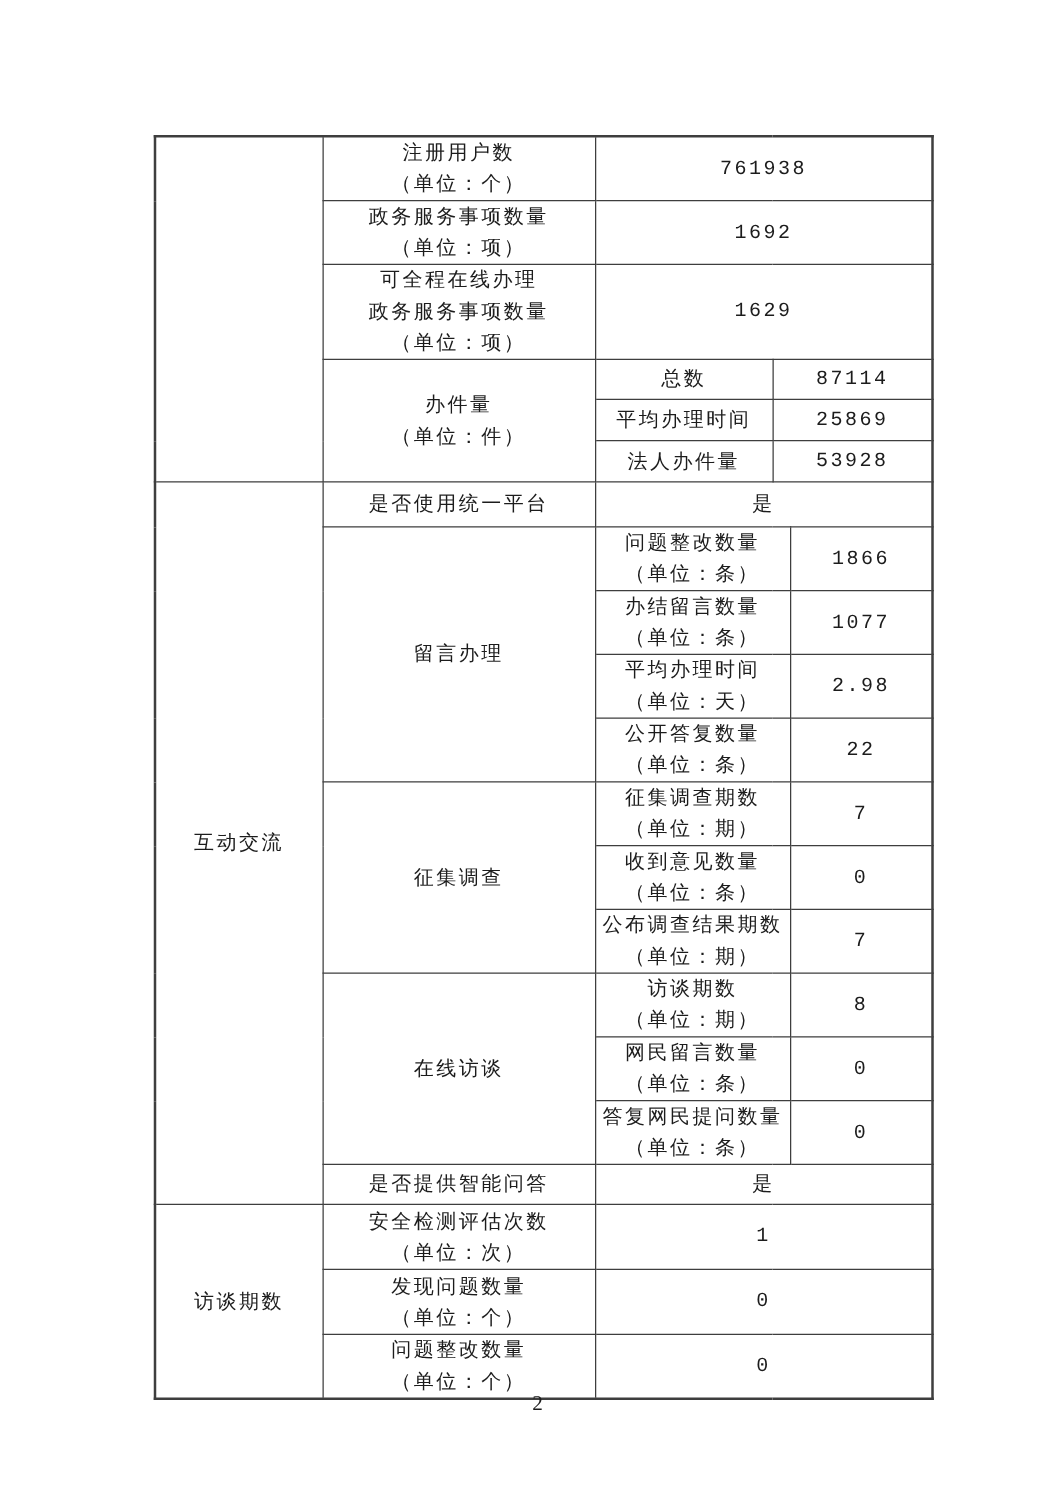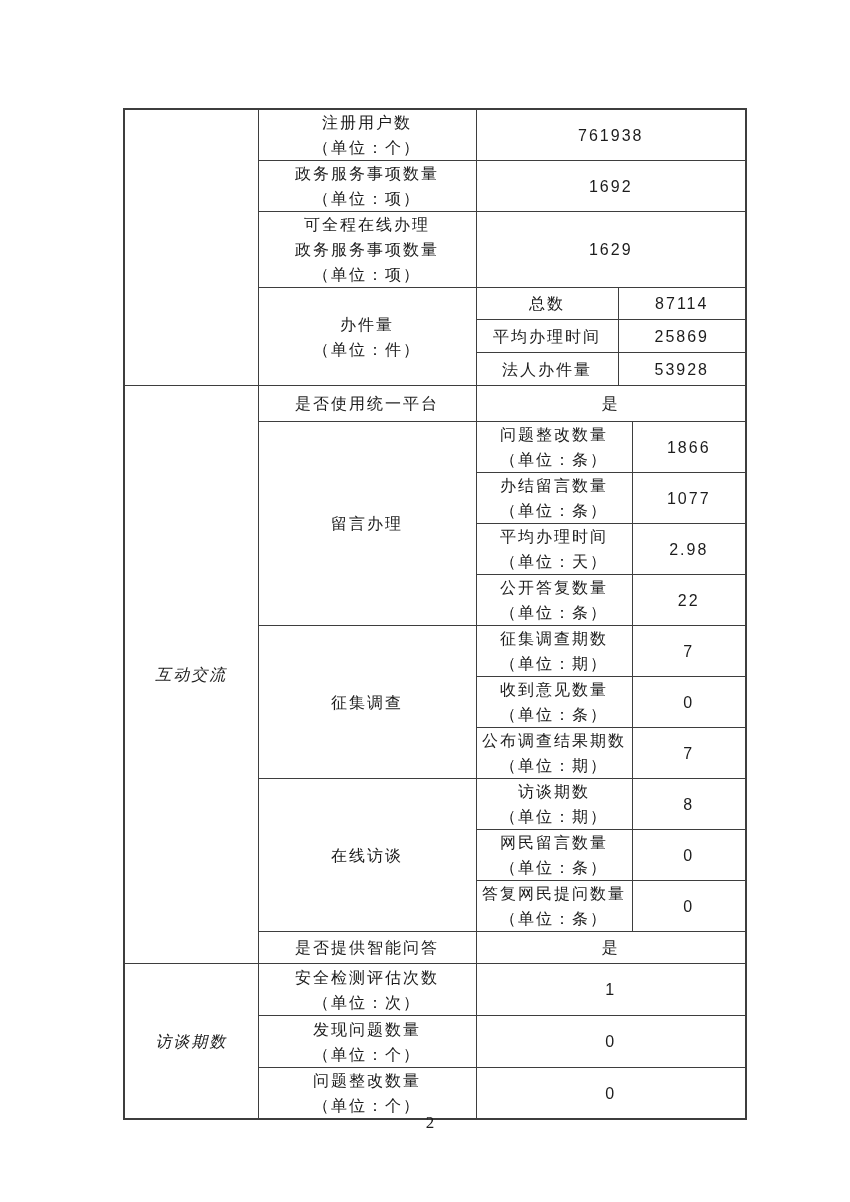--- a/index.html
+++ b/index.html
@@ -15,23 +15,23 @@
     border: 2px solid #3e3e3e;
   }
   table.doc-table td {
     border: 1px solid #3e3e3e;
     text-align: center; vertical-align: middle;
     font-size: 16px; line-height: 25px; letter-spacing: 2px;
     padding: 0; overflow: hidden;
   }
   td.num, td.val {
     font-size: 17px; letter-spacing: 1px;
-    font-family: Liberation Sans, sans-serif;
-  }
-  td.group-cell { letter-spacing: 2px; font-style: italic; }
+    font-family: Liberation Mono, monospace;
+  }
+  td.group-cell { letter-spacing: 2px; }
   .lbl-line { display: block; }
   .page-num {
     position: absolute; left: 0; top: 1113px; width: 860px;
     text-align: center; font-size: 17px; color: #1c1c1c;
   }
 </style>
 </head>
 <body>
 
 <table class="doc-table">

